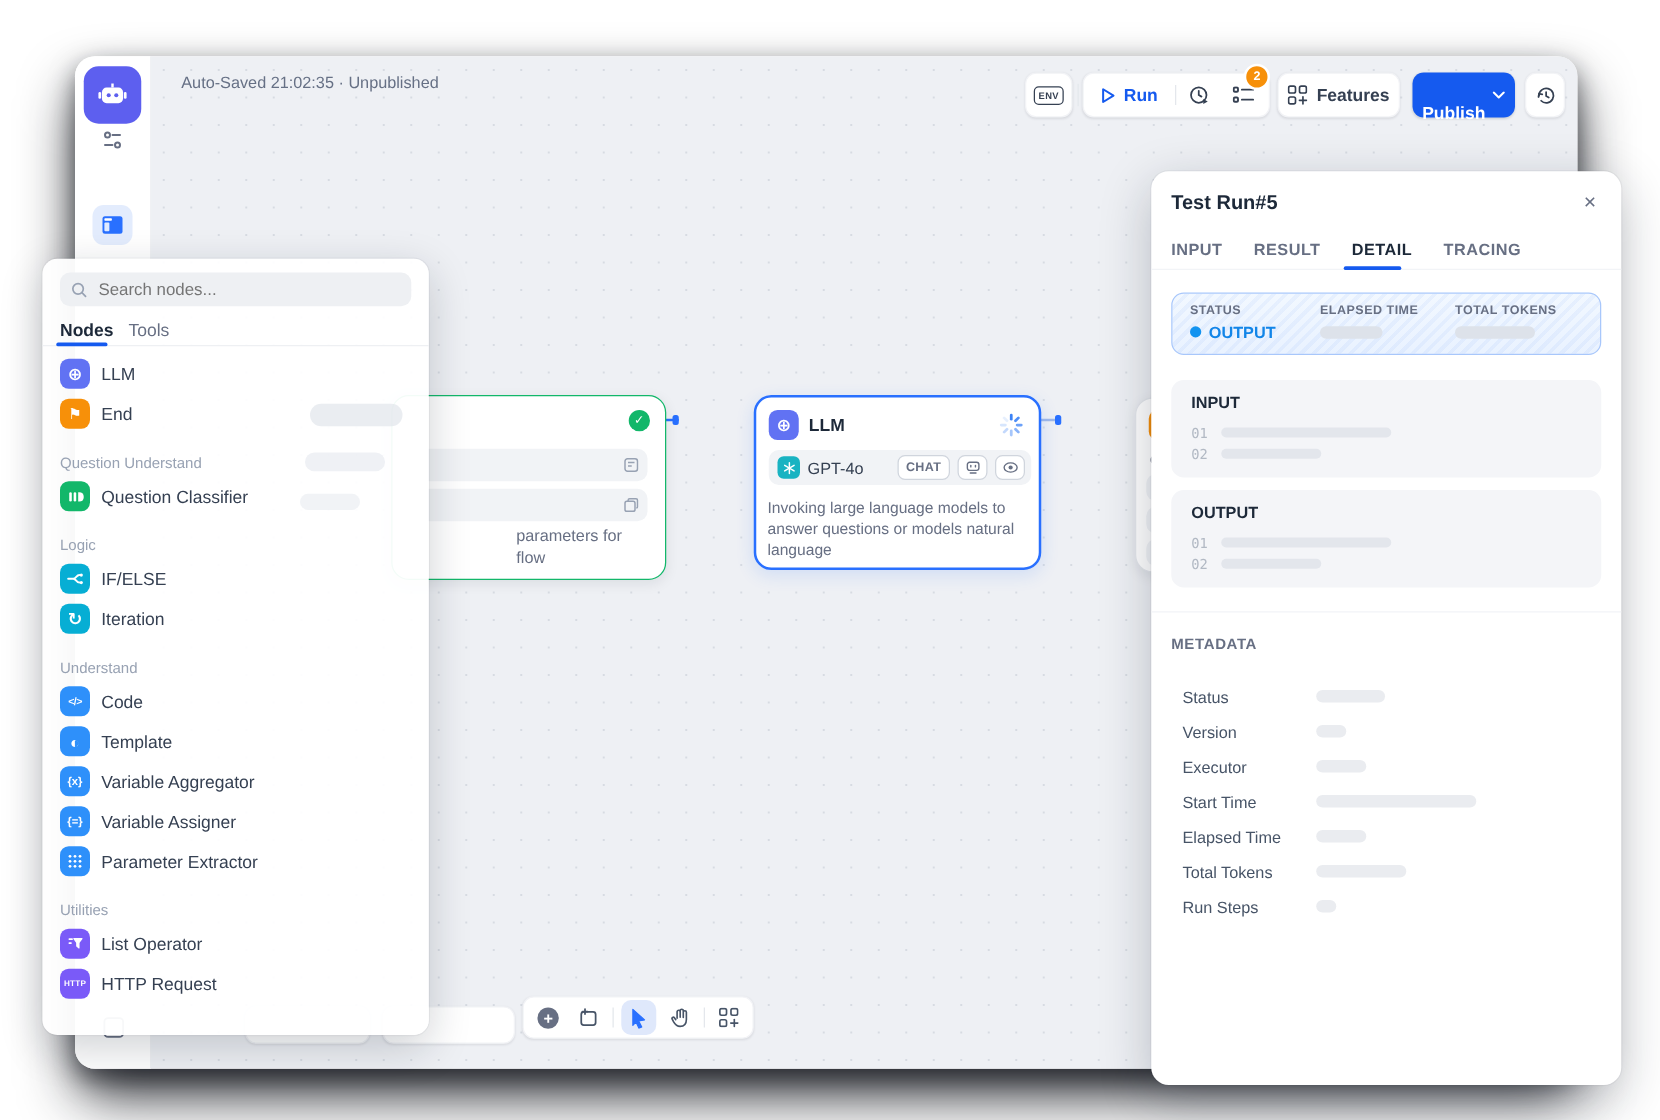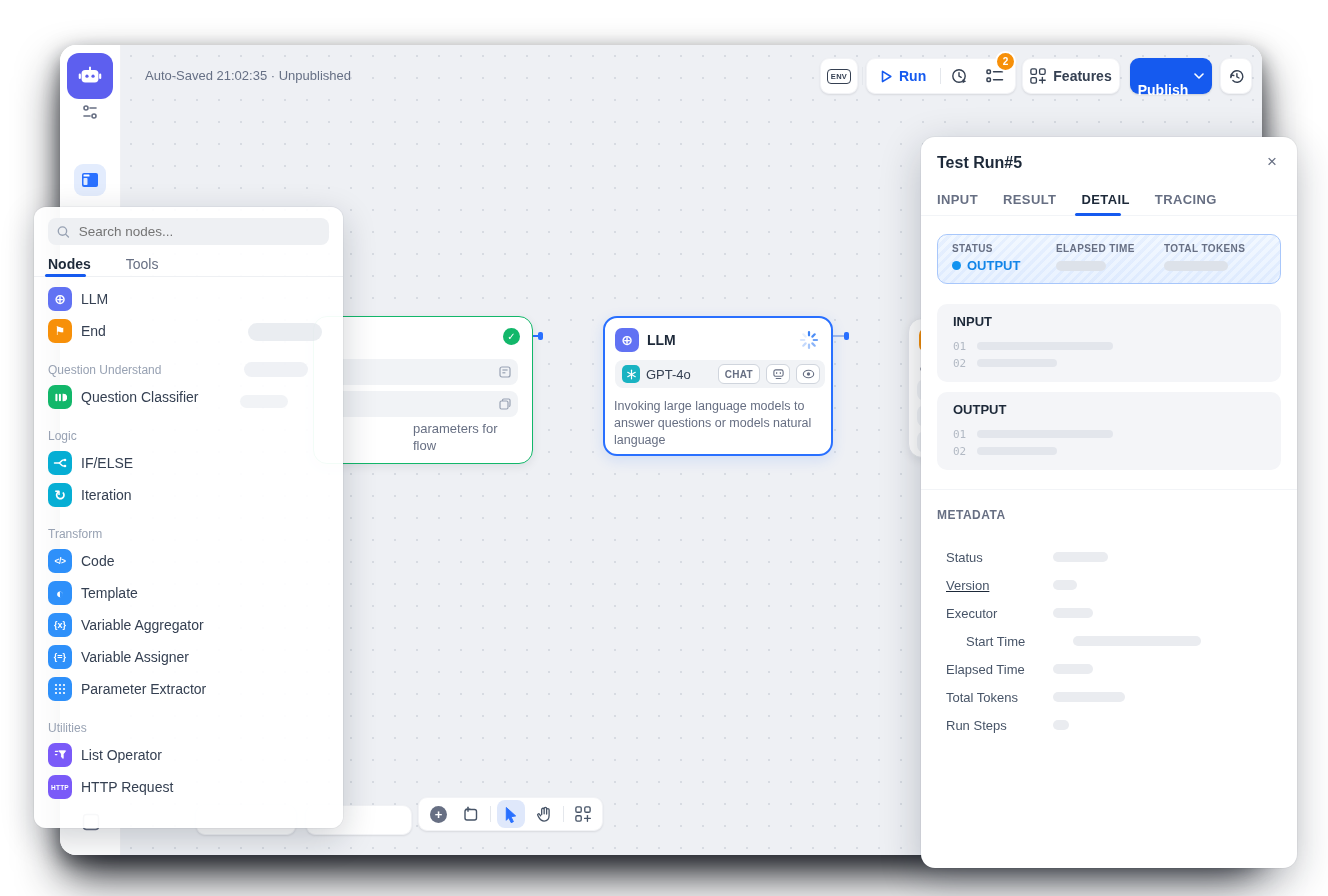--- a/index.html
+++ b/index.html
@@ -35,21 +35,21 @@
   svg{display:block;}
 </style>
 </head>
 <body>
 
 <div class="stage">
 
   <div class="window">
     <div class="canvas">
 
-      <div class="abs" style="left:25px;top:23px;font-size:13px;color:#667085;">Auto-Saved 21:02:35 · Unpublished</div>
+      <div class="abs" style="left:25px;top:13px;font-size:13px;color:#667085;">Auto-Saved 21:02:35 · Unpublished</div>
 
       <div class="abs btn" style="left:700px;top:13px;width:38px;height:36px;">
         <span style="border:1.5px solid #354052;border-radius:4px;font-size:7.5px;font-weight:700;color:#354052;padding:2px 3px;letter-spacing:.3px;">ENV</span>
       </div>
       <div class="abs" style="left:742px;top:22px;width:1px;height:18px;background:#e4e7ec;"></div>
       <div class="abs btn" style="left:746px;top:13px;width:150px;height:36px;justify-content:flex-start;padding:0;">
         <div class="flex" style="gap:7px;padding:0 14px;cursor:pointer;">
           <svg width="11" height="13" viewBox="0 0 11 13">
               <path d="M1.5 1.4v10.2L9.8 6.5z" fill="none" stroke="#155aef" stroke-width="1.6" stroke-linejoin="round"></path>
             </svg>
@@ -273,21 +273,21 @@
     <div class="abs" style="left:206px;top:188px;width:48px;height:13px;border-radius:7px;background:rgba(228,232,238,.5);"></div>
 
     <div class="abs flex" style="left:14px;top:11px;width:281px;height:27px;background:#eef0f3;border-radius:8px;padding:0 9px;box-sizing:border-box;gap:7px;">
       <svg width="14" height="14" viewBox="0 0 14 14" fill="none" stroke="#98a2b3" stroke-width="1.5" stroke-linecap="round">
           <circle cx="6" cy="6" r="4.6"></circle>
           <line x1="9.6" y1="9.6" x2="12.6" y2="12.6"></line>
         </svg>
       <input style="border: 0px; background: transparent; outline: none; font-size: 13.5px; color: rgb(53, 64, 82); width: 100%; font-family: inherit;" placeholder="Search nodes...">
     </div>
 
-    <div class="abs flex" style="left:14px;top:44px;width:281px;height:25px;gap:35px;">
+    <div class="abs flex" style="left:14px;top:44px;width:281px;height:25px;gap:12px;">
       <span style="font-size:14px;font-weight:700;color:#1d2939;cursor:pointer;">Nodes</span>
       <span style="font-size:14px;color:#676f83;cursor:pointer;">Tools</span>
     </div>
     <div class="abs" style="left:0;top:69px;width:100%;height:1px;background:#eef0f3;"></div>
     <div class="abs" style="left:11px;top:67px;width:41px;height:2.5px;border-radius:2px;background:#155aef;"></div>
 
     <div class="abs" style="left:0;top:76px;width:100%;">
       <div class="pitem">
         <span class="pi c-purple" style="font-size:14px;">
             <span>⊕</span>
@@ -321,21 +321,21 @@
             </svg>
           </span>
         <span class="lbl">IF/ELSE</span>
       </div>
       <div class="pitem">
         <span class="pi c-cyan" style="font-size:14px;">
             <span>↻</span>
           </span>
         <span class="lbl">Iteration</span>
       </div>
-      <div class="psec">Transform</div>
+      <div class="psec">Understand</div>
       <div class="pitem">
         <span class="pi c-blue" style="font-size:8.5px;letter-spacing:-.5px;">
             <span>&lt;/&gt;</span>
           </span>
         <span class="lbl">Code</span>
       </div>
       <div class="pitem">
         <span class="pi c-blue" style="font-size:13px;">
             <span>◐</span>
           </span>
@@ -432,29 +432,29 @@
     </div>
 
     <div class="abs" style="left:0;top:352px;width:100%;height:1px;background:#f2f4f7;"></div>
     <div class="abs" style="left:16px;top:371px;font-size:12px;font-weight:600;color:#676f83;letter-spacing:.5px;">METADATA</div>
 
     <div class="abs" style="left:25px;top:406px;width:326px;">
       <div class="flex" style="height:28px;">
         <span class="metalabel" style="width:107px;">Status</span>
         <span class="sk" style="width:55px;height:10px;background:#eaecf0;"></span>
       </div>
-      <div class="flex" style="height:28px;text-decoration:underline;">
+      <div class="flex" style="height:28px;">
         <span class="metalabel" style="width:107px;">Version</span>
         <span class="sk" style="width:24px;height:10px;background:#eaecf0;"></span>
       </div>
       <div class="flex" style="height:28px;">
         <span class="metalabel" style="width:107px;">Executor</span>
         <span class="sk" style="width:40px;height:10px;background:#eaecf0;"></span>
       </div>
-      <div class="flex" style="height:28px;margin-left:20px;">
+      <div class="flex" style="height:28px;">
         <span class="metalabel" style="width:107px;">Start Time</span>
         <span class="sk" style="width:128px;height:10px;background:#eaecf0;"></span>
       </div>
       <div class="flex" style="height:28px;">
         <span class="metalabel" style="width:107px;">Elapsed Time</span>
         <span class="sk" style="width:40px;height:10px;background:#eaecf0;"></span>
       </div>
       <div class="flex" style="height:28px;">
         <span class="metalabel" style="width:107px;">Total Tokens</span>
         <span class="sk" style="width:72px;height:10px;background:#eaecf0;"></span>

